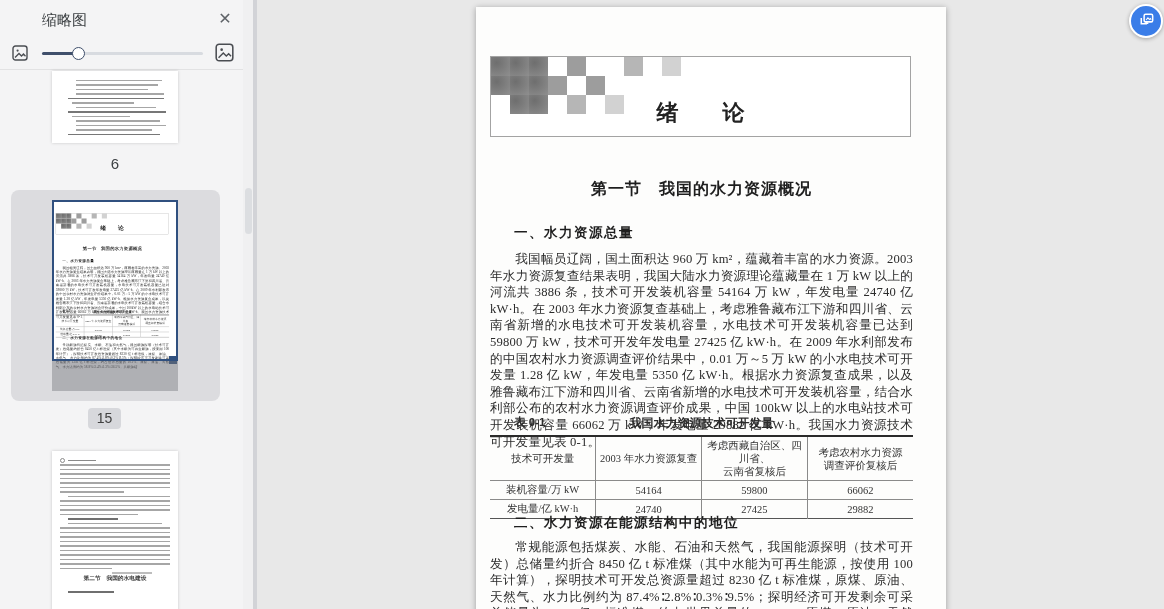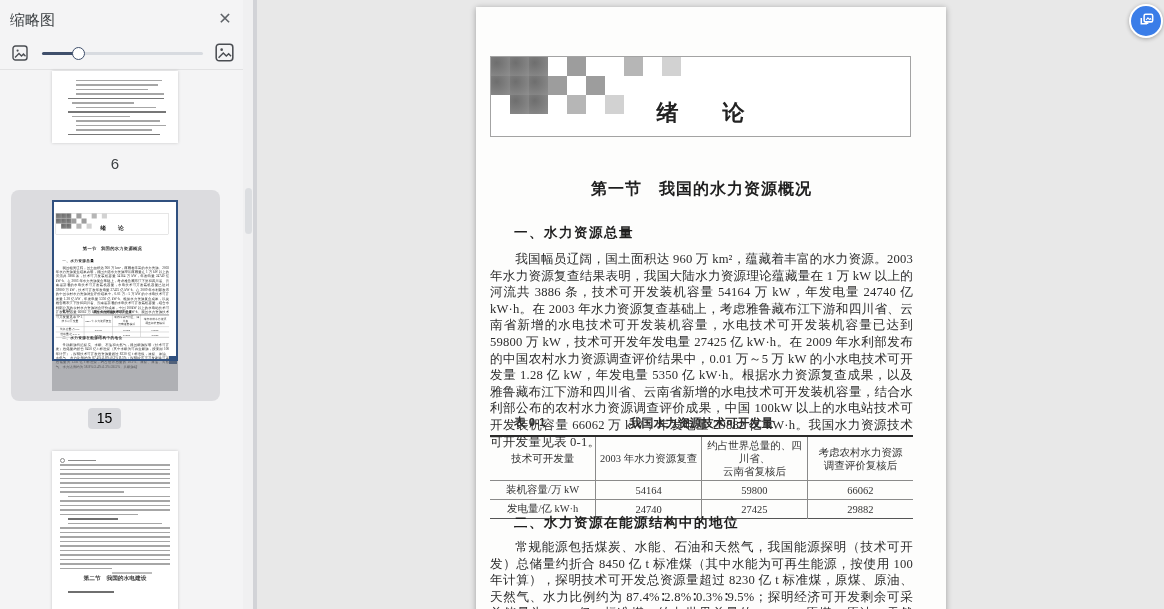--- a/index.html
+++ b/index.html
@@ -1,20 +1,20 @@
 <!DOCTYPE html>
 <html><head>
 <meta charset="utf-8">
 <style>
   * { margin:0; padding:0; box-sizing:border-box; }
   html,body { width:1164px; height:609px; overflow:hidden; background:#e8e8e8;
               font-family:"Liberation Sans","DejaVu Sans",sans-serif; }
 
   
-  .sidebar { position:absolute; left:0; top:0; width:253px; height:609px; background:#f4f4f5; }
+  .sidebar { position:absolute; left:0; top:0; width:253px; height:609px; background:#f4f4f5;padding-left:32px; }
   .panel-header { position:relative; height:40px; }
   .panel-title { position:absolute; left:10px; top:11px; font-size:15px; color:#3c4043; }
   .close-btn { position:absolute; right:18px; top:9px; width:20px; height:20px; border:none;
                background:transparent; cursor:pointer; font-size:16px; line-height:20px;
                color:#5f6368; font-family:"DejaVu Sans",sans-serif; }
   .zoom-row { position:absolute; left:0; top:41px; width:253px; height:26px; }
   .img-icon { position:absolute; color:#4a4d52; }
   .img-icon svg { display:block; }
   .icon-small { left:12px; top:4px; }
   .icon-large { left:215px; top:2px; }
@@ -32,21 +32,21 @@
   .page-label { position:absolute; width:126px; left:52px; text-align:center; font-size:15px; color:#3c4043; }
   .label14 { top:85px; }
   .sel-wrap { position:absolute; left:11px; top:120px; width:209px; height:211px; background:#dcdcdf; border-radius:8px; }
   .thumb15 { position:absolute; left:41px; top:10px; width:126px; height:191px; background:#fff; overflow:hidden; }
   .viewport-rect { position:absolute; left:0; top:0; width:126px; height:161px;
                    border:2px solid #30507f; z-index:3; }
   .viewport-handle { position:absolute; right:-1px; top:154px; width:8px; height:8px; background:#30507f; z-index:4; }
   .dim-overlay { position:absolute; left:0; top:161px; width:126px; height:30px;
                  background:rgba(110,112,118,.55); z-index:3; }
   .label15-badge { position:absolute; left:88px; top:338px; width:33px; height:21px; background:#d7d8dc;
-                   border-radius:4px; text-align:center; font-size:14px; line-height:21px; color:#000000; }
+                   border-radius:4px; text-align:center; font-size:14px; line-height:21px; color:#404040; }
   .thumb16 { left:52px; top:381px; width:126px; height:170px; }
   .thumb16-inner { position:relative; padding-top:6px; }
   .tip-dot { position:absolute; left:8px; top:7px; width:5px; height:5px; border:1px solid #8b8b8b; border-radius:50%; }
   .mini-heading { width:126px; text-align:center; font-weight:bold; color:#3a3a3a;
                   font-size:11px; transform:scale(.52); transform-origin:50% 0; white-space:nowrap; }
   .bar { height:1.6px; background:#a6a6a6; margin-top:2.9px; }
 
   .side-scroll-track { position:absolute; right:0; top:0; width:10px; height:609px; background:#f0f0f1; }
   .side-scroll-thumb { position:absolute; right:1px; top:188px; width:7px; height:46px; background:#dcdee1; border-radius:4px; }
   .split { position:absolute; left:253px; top:0; width:4px; height:609px; background:#d2d3d7; }
@@ -318,21 +318,21 @@
         <colgroup>
             <col>
             <col>
             <col>
             <col>
           </colgroup>
         <thead>
           <tr>
             <th>技术可开发量</th>
             <th>2003 年水力资源复查</th>
-            <th>约占世界总量的、四川省、
+            <th>考虑西藏自治区、四川省、
 云南省复核后</th>
             <th>考虑农村水力资源
 调查评价复核后</th>
           </tr>
         </thead>
         <tbody>
           <tr>
             <td>装机容量/万 kW</td>
             <td>54164</td>
             <td>59800</td>

